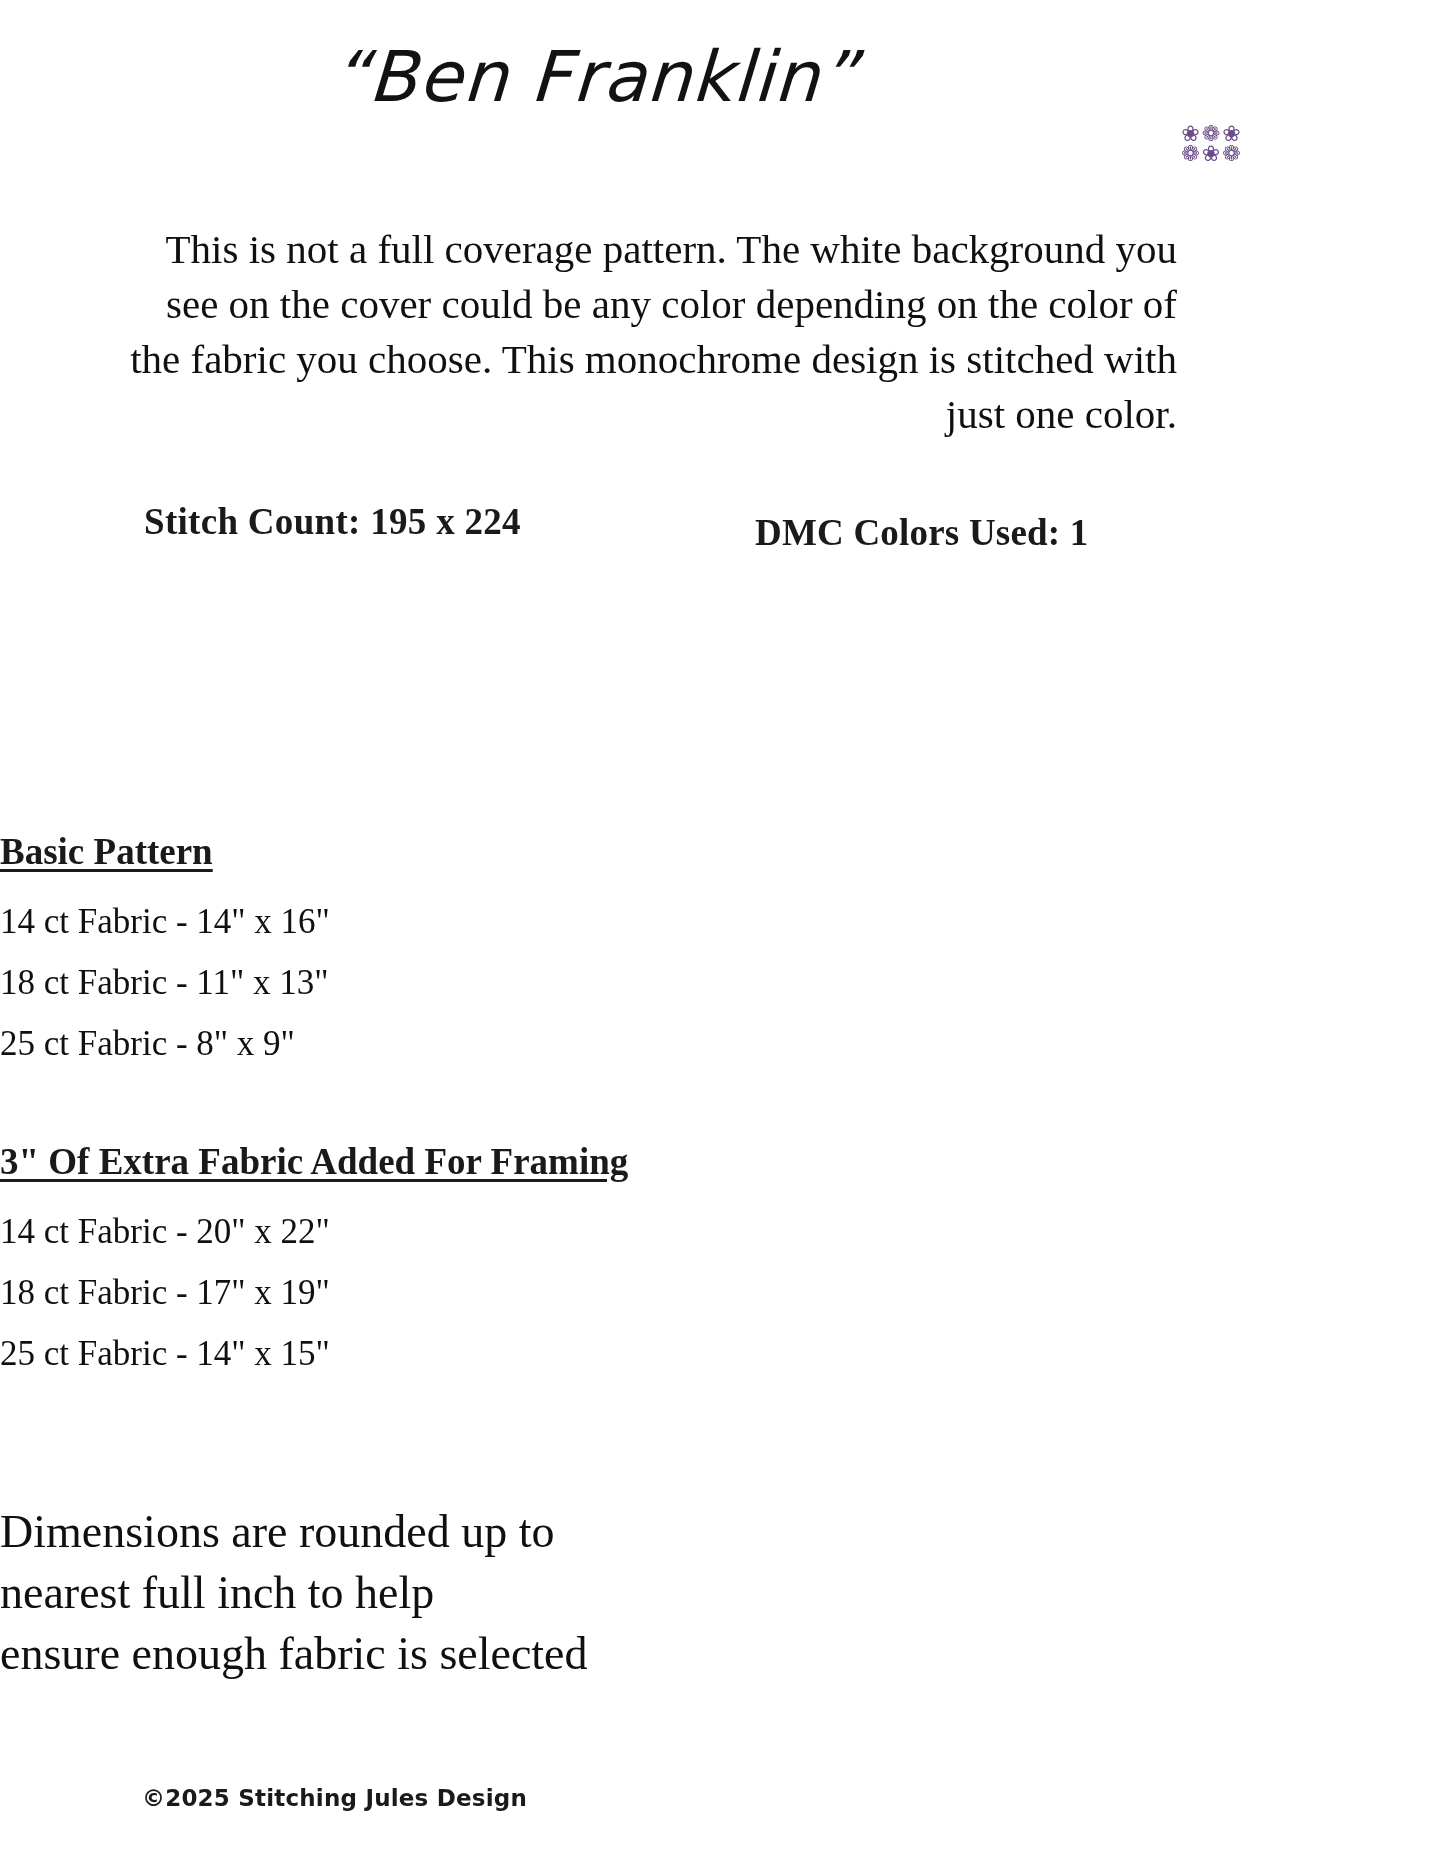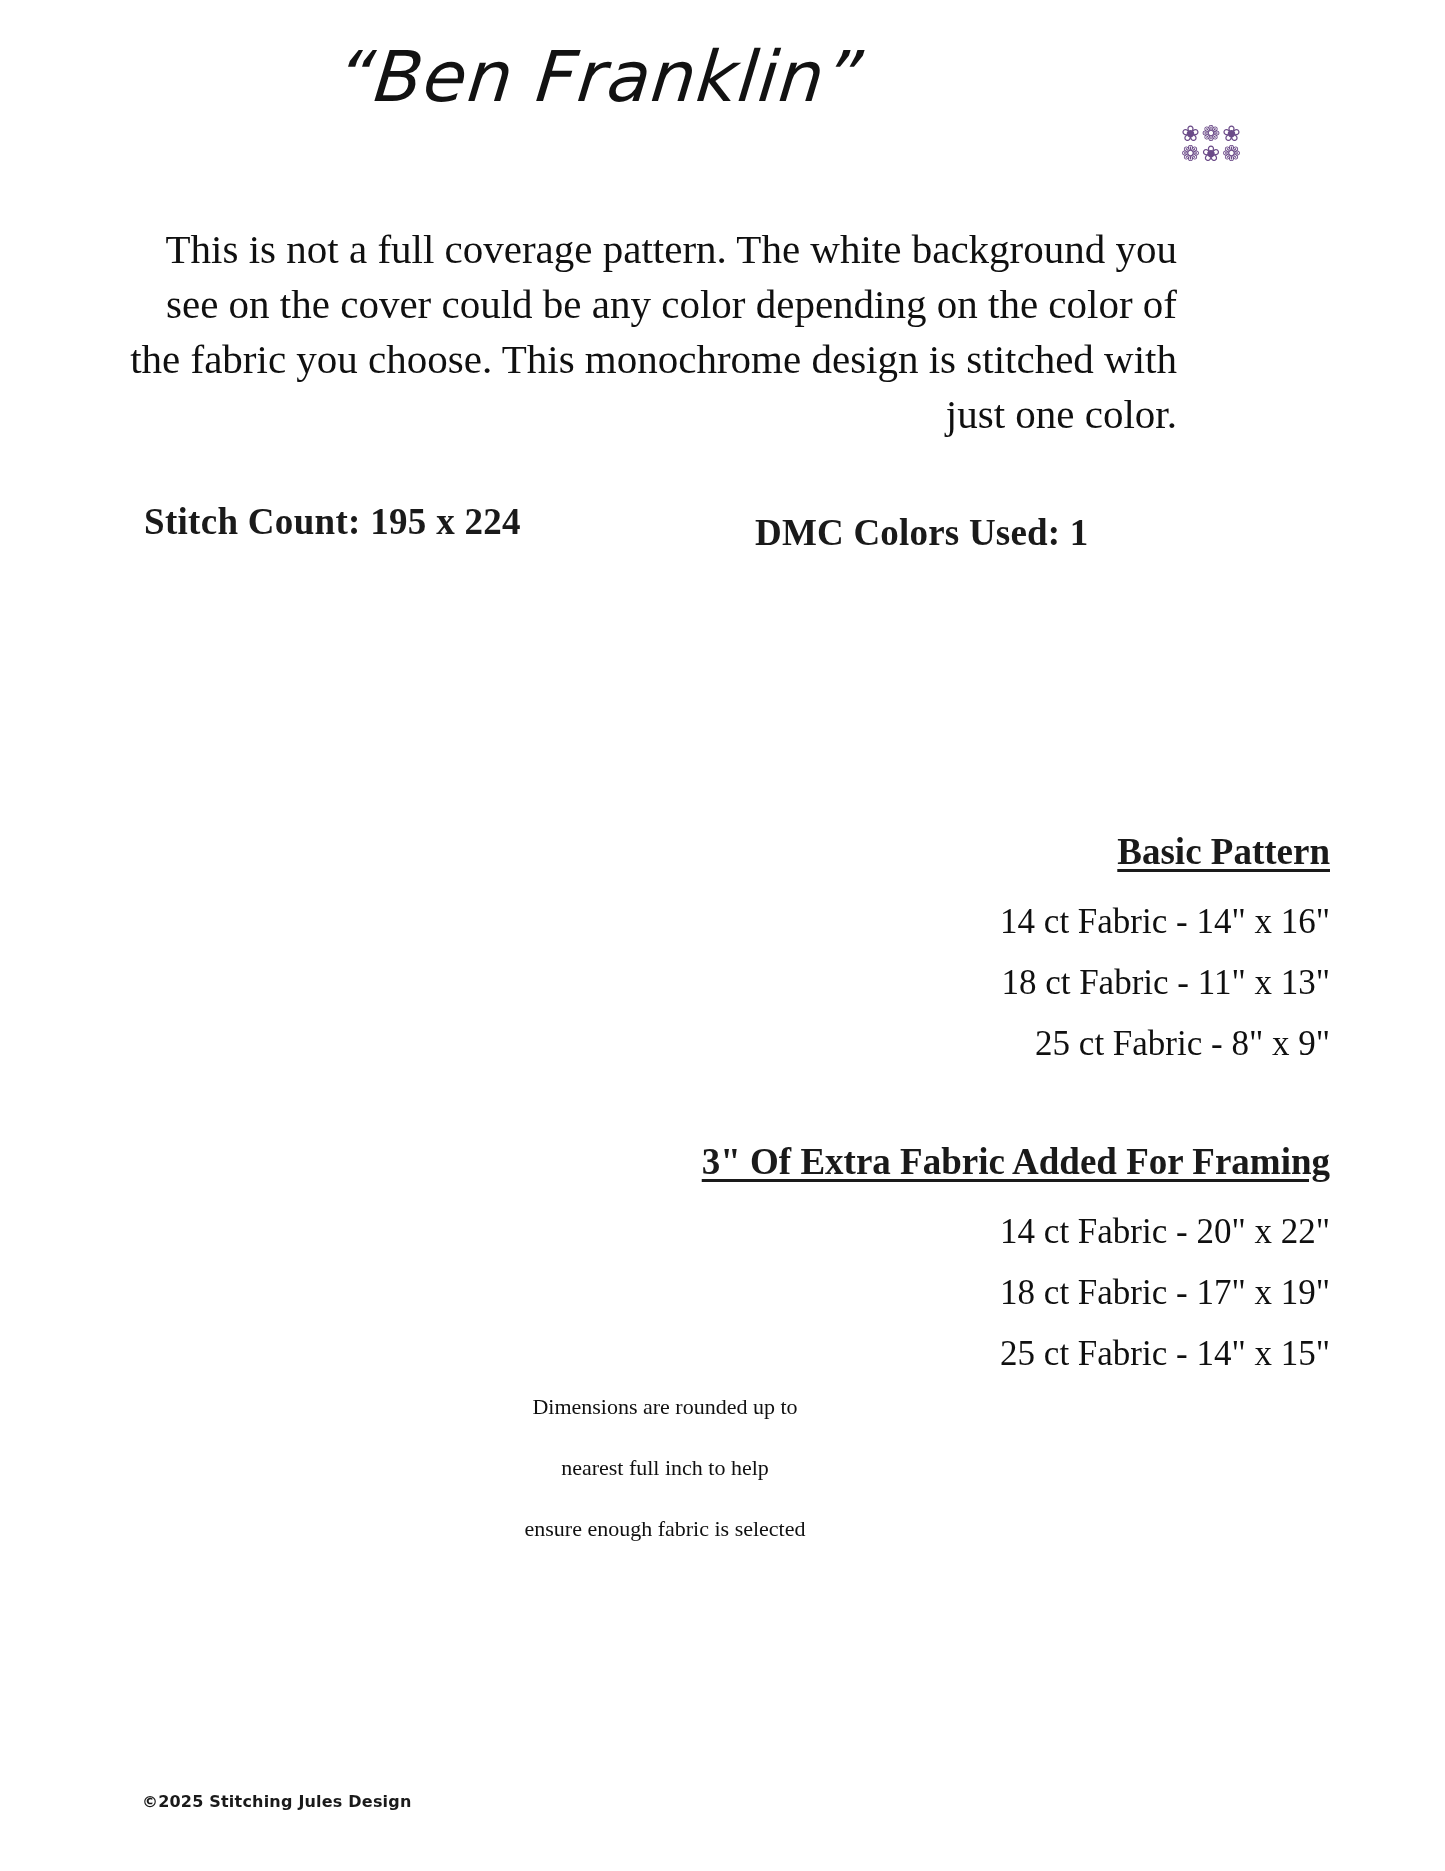--- a/index.html
+++ b/index.html
@@ -95,57 +95,57 @@
     font-weight: bold;
     line-height: 65px;
     letter-spacing: 0.2px;
   }
 
   
   .section {
     position: absolute;
     left: 0;
     width: 1330px;
-    text-align: right;
+    text-align: left;
   }
   .section.basic { top: 830px; }
   .section.framing { top: 1140px; }
 
   .section-heading {
     font-size: 37px;
     font-weight: bold;
     text-decoration: underline;
     text-underline-offset: 5px;
     margin-bottom: 18px;
   }
   .section-line {
     font-size: 35px;
     line-height: 61px;
     color: #101010;
   }
 
   
   .note {
     position: absolute;
-    top: 1376px;
+    top: 1501px;
     left: 0;
     width: 1330px;
-    text-align: center;
-    font-size: 22px;
+    text-align: left;
+    font-size: 46px;
     line-height: 61px;
     color: #101010;
   }
 
   
   .copyright {
     position: absolute;
     bottom: 60px;
     left: 142px;
     font-family: "DejaVu Sans", sans-serif;
-    font-size: 16px;
+    font-size: 23px;
     font-weight: bold;
     color: #1a1a1a;
     letter-spacing: 0.2px;
   }
 </style>
 </head>
 <body>
 
 <div class="page">
 

